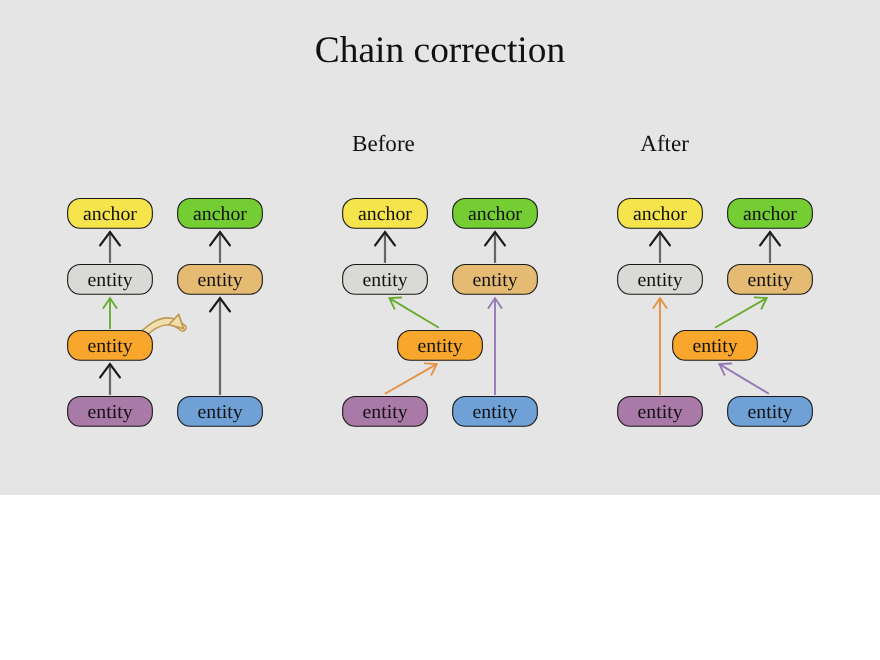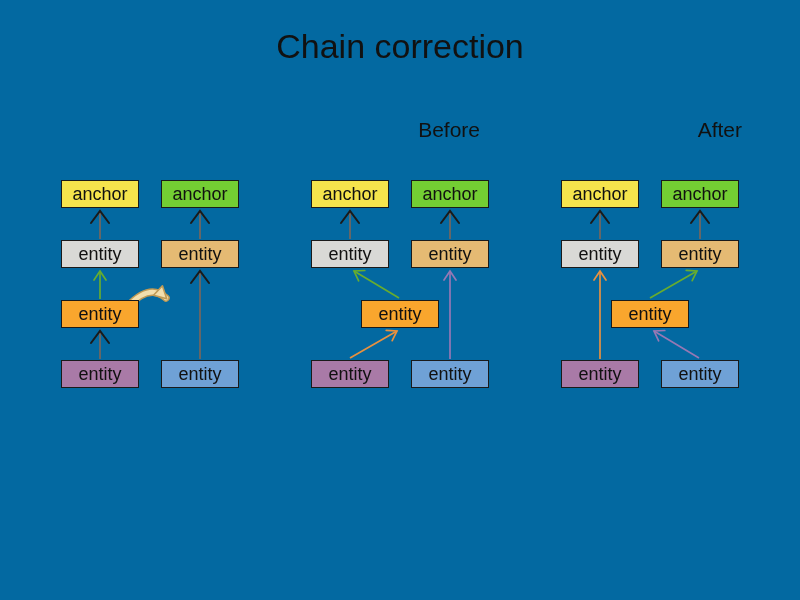--- a/index.html
+++ b/index.html
@@ -1,34 +1,34 @@
 <!DOCTYPE html>
 <html><head>
 <meta charset="utf-8">
 <style>
   html,body{margin:0;padding:0;background:#fff;}
   #stage{
-    position:relative;width:800px;height:600px;background:#0369a1;overflow:hidden;
-    font-family:Liberation Sans, sans-serif;color:#1a1a1a;
+    position:relative;width:800px;height:450px;background:#e5e5e5;overflow:hidden;
+    font-family:Liberation Serif, serif;color:#1a1a1a;
   }
   .title{
     position:absolute;top:27px;left:0;width:800px;text-align:center;
     font-size:34px;line-height:38px;color:#111;
   }
   .caption{
     position:absolute;top:468px;left:0;width:800px;text-align:center;
     font-size:20px;color:#111;
   }
   .group-label{
-    position:absolute;top:118px;width:160px;text-align:right;
+    position:absolute;top:118px;width:160px;text-align:left;
     font-size:21px;color:#111;
   }
   .node{
     position:absolute;width:78px;height:28px;box-sizing:border-box;
-    border:1.5px solid #1a1a1a;border-radius:0;
+    border:1.5px solid #1a1a1a;border-radius:12px;
     display:flex;align-items:center;justify-content:center;
     font-size:18px;line-height:1;color:#111;
   }
   #edges-svg{position:absolute;left:0;top:0;width:800px;height:600px;}
 </style>
 </head>
 <body>
 
 <div id="stage">
   <div class="title">Chain correction</div>

